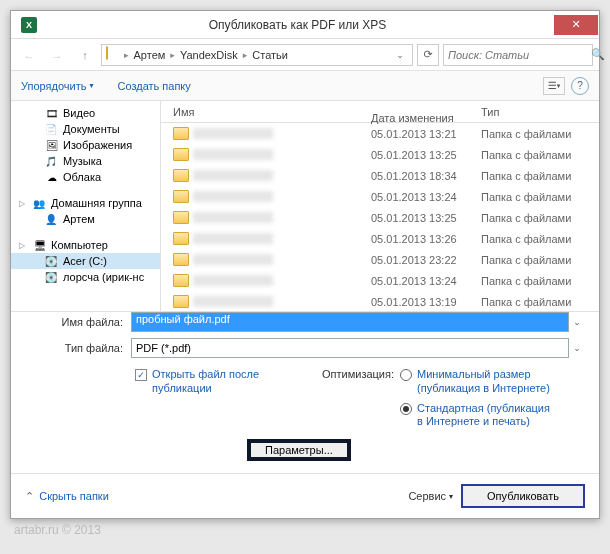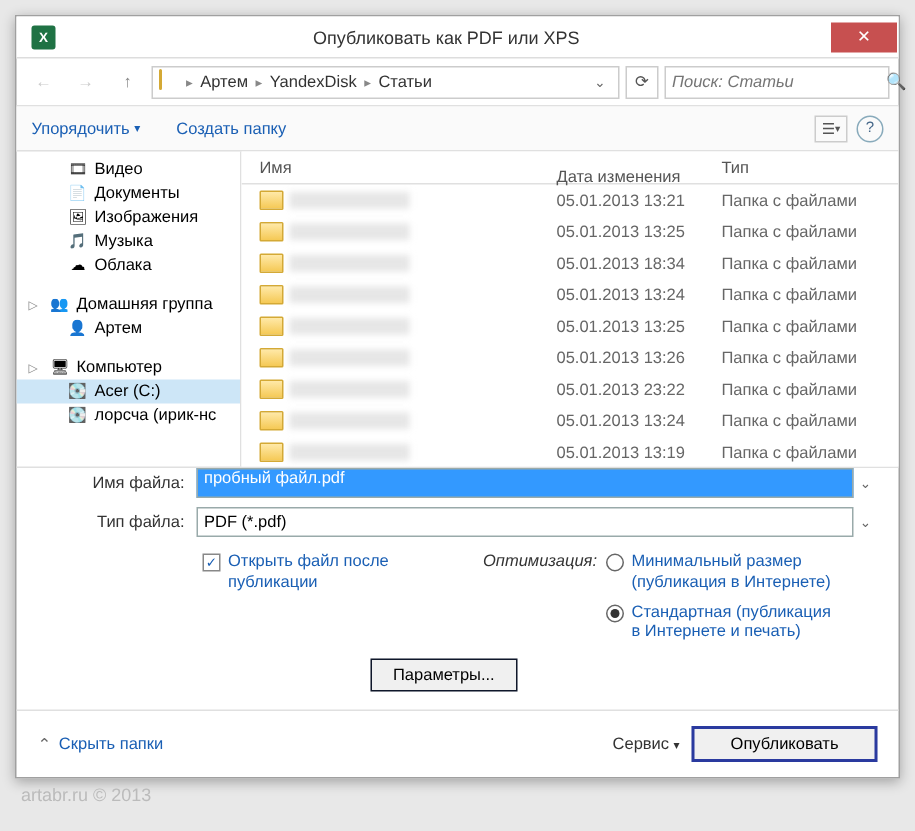--- a/index.html
+++ b/index.html
@@ -50,26 +50,26 @@
 .field-row { display: flex; align-items: center; margin-bottom: 6px; }
 .field-label { width: 106px; text-align: right; padding-right: 8px; color: #333; }
 .field-input { flex: 1; height: 20px; border: 1px solid #9aa; padding: 0 4px; background: #fff; }
 .field-input.sel { background: #3399ff; color: #fff; }
 .field-select { flex: 1; height: 20px; border: 1px solid #9aa; padding: 0 4px; display: flex; align-items: center; justify-content: space-between; background: #fff; cursor: pointer; }
 .field-drop { width: 16px; text-align: center; color: #666; font-size: 9px; cursor: pointer; }
 .opts-row { display: flex; margin-top: 10px; padding-left: 110px; gap: 40px; }
 .chk-row { display: flex; align-items: flex-start; gap: 5px; color: #1a5fb4; cursor: pointer; }
 .chk-box { width: 12px; height: 12px; border: 1px solid #888; display: flex; align-items: center; justify-content: center; margin-top: 1px; background: #fff; font-size: 9px; color: #1a5fb4; }
 .opt-col { }
-.opt-label { color: #333; margin-bottom: 4px; font-style: italic; }
+.opt-label { color: #333; margin-bottom: 4px; }
 .radio-row { display: flex; align-items: flex-start; gap: 5px; margin-bottom: 6px; cursor: pointer; }
 .radio-dot { width: 12px; height: 12px; border: 1px solid #666; border-radius: 50%; display: flex; align-items: center; justify-content: center; margin-top: 1px; background: #fff; }
 .radio-dot.checked::after { content: ''; width: 6px; height: 6px; background: #333; border-radius: 50%; }
 .radio-label { color: #1a5fb4; max-width: 140px; line-height: 1.25; }
-.params-btn { margin-top: 4px; margin-left: 222px; height: 22px; border: 1px solid #0f172a; background: #f0f0f0; padding: 0 14px; cursor: pointer; display: inline-flex; align-items: center; }
+.params-btn { margin-top: 4px; margin-left: 222px; height: 22px; border: 4px solid #0f172a; background: #f0f0f0; padding: 0 14px; cursor: pointer; display: inline-flex; align-items: center; }
 .footer { display: flex; align-items: center; padding: 10px 14px; gap: 8px; border-top: 1px solid #e0e0e0; }
 .footer-left { display: flex; align-items: center; gap: 5px; cursor: pointer; color: #1a5fb4; }
 .footer-spacer { flex: 1; }
 .footer-svc { display: flex; align-items: center; gap: 3px; cursor: pointer; color: #333; }
 .btn { height: 24px; border: 1px solid #aaa; background: #f0f0f0; padding: 0 16px; cursor: pointer; display: inline-flex; align-items: center; }
 .btn.primary { border: 2px solid #2a3a9f; padding: 0 24px; }
 .watermark { color: #bbb; font-size: 12px; margin-top: 4px; padding-left: 4px; }
 .excel-ico { width:16px; height:16px; background:#1f7244; display:flex; align-items:center; justify-content:center; color:#fff; font-size:9px; font-weight:bold; border-radius:2px; }
 </style>
 </head>

